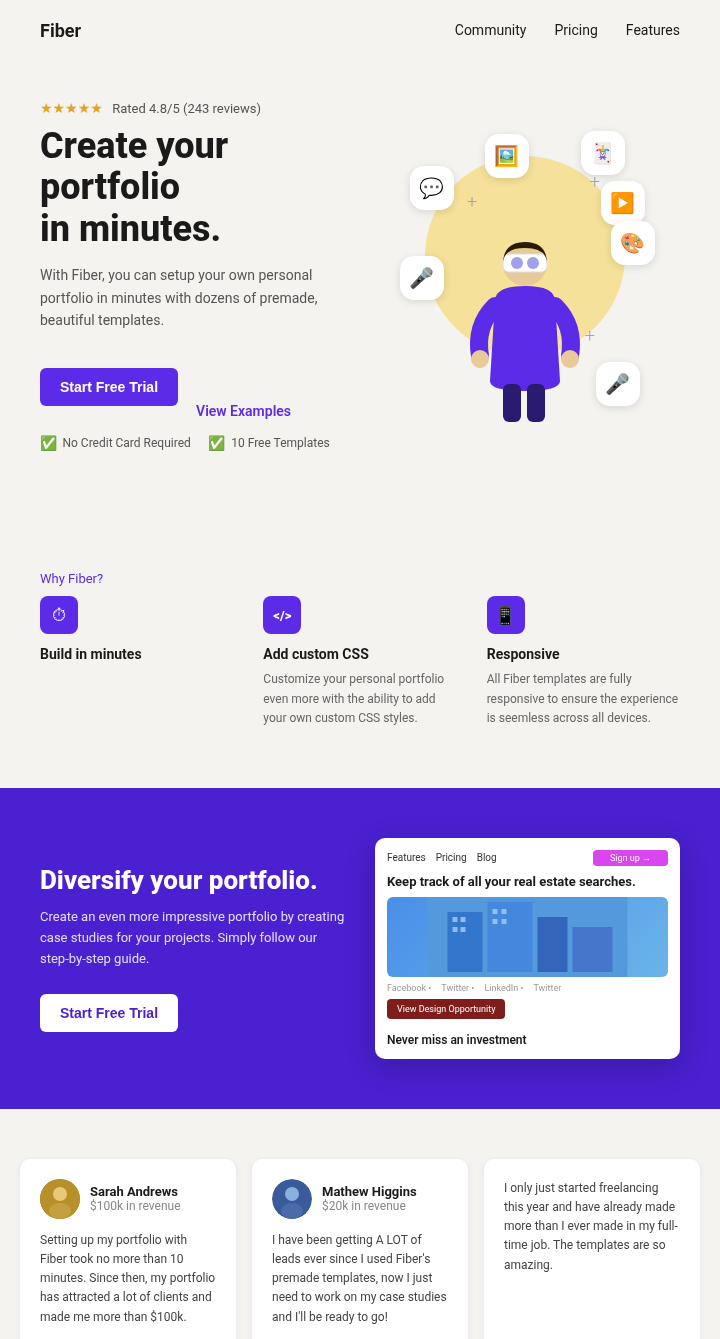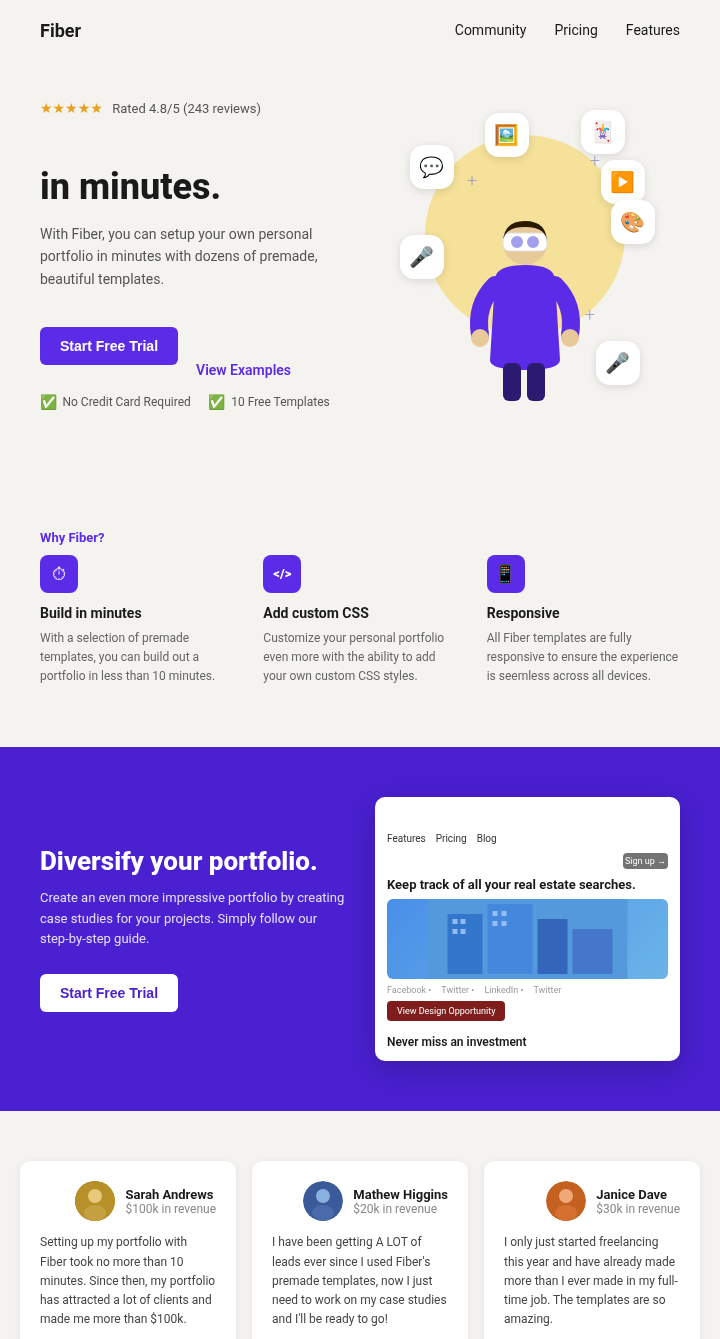--- a/index.html
+++ b/index.html
@@ -26,21 +26,21 @@
     .btn-primary { background: #5b2be8; color: #fff; border: none; border-radius: 6px; padding: 11px 20px; font-size: 14px; font-weight: 600; cursor: pointer; }
     .btn-link { color: #5b2be8; font-weight: 600; font-size: 14px; background: none; border: none; cursor: pointer; text-decoration: none; margin-top: 48px; }
     .hero-checks { display: flex; gap: 18px; font-size: 12px; color: #555; }
     .hero-check { display: flex; align-items: center; gap: 5px; }
     .check-icon { color: #5b2be8; font-size: 14px; }
     
     .float-icon { position: absolute; background: #fff; border-radius: 14px; width: 44px; height: 44px; display: flex; align-items: center; justify-content: center; font-size: 20px; box-shadow: 0 2px 8px rgba(0,0,0,0.12); }
 
     
     .why-section { padding: 60px 40px; background: #f5f3ef; }
-    .why-label { color: #5b2be8; font-size: 13px; font-weight: 700; margin-bottom: 10px; }
+    .why-label { color: #5b2be8; font-size: 13px; font-weight: 400; margin-bottom: 10px; }
     .why-title { font-size: 26px; font-weight: 800; margin-bottom: 40px; line-height: 1.2; }
     .features-grid { display: grid; grid-template-columns: 1fr 1fr 1fr; gap: 30px; }
     .feature-item {}
     .feature-icon { width: 38px; height: 38px; background: #5b2be8; border-radius: 8px; display: flex; align-items: center; justify-content: center; margin-bottom: 12px; color: #fff; font-size: 18px; }
     .feature-title { font-size: 14px; font-weight: 700; margin-bottom: 8px; }
     .feature-desc { font-size: 12px; color: #666; line-height: 1.6; }
 
     
     .cta-section { background: #4a20d0; margin: 0; padding: 50px 40px; display: flex; align-items: center; gap: 30px; }
     .cta-left { flex: 1; color: #fff; }
@@ -52,21 +52,21 @@
     .mockup-header { display: flex; gap: 10px; margin-bottom: 8px; align-items: center; font-size: 10px; color: #888; }
     .mockup-body { font-size: 11px; }
     .mockup-hero-text { font-size: 13px; font-weight: 700; color: #1a1a1a; margin-bottom: 6px; line-height: 1.3; }
     .mockup-img { background: linear-gradient(135deg, #4a8fe8 0%, #6ab4e8 100%); border-radius: 6px; height: 80px; margin-bottom: 6px; display: flex; align-items: center; justify-content: center; overflow: hidden; }
     .mockup-tagline { font-size: 12px; font-weight: 600; color: #1a1a1a; margin-top: 8px; }
 
     
     .testimonials-section { padding: 50px 20px; background: #f5f3ef; }
     .testimonials-grid { display: grid; grid-template-columns: 1fr 1fr 1fr; gap: 16px; }
     .testimonial-card { background: #fff; border-radius: 10px; padding: 20px; box-shadow: 0 1px 6px rgba(0,0,0,0.07); }
-    .testimonial-header { display: flex; align-items: center; gap: 10px; margin-bottom: 12px; justify-content: flex-end; }
+    .testimonial-header { display: flex; align-items: center; gap: 10px; margin-bottom: 12px; }
     .testimonial-avatar { width: 40px; height: 40px; border-radius: 50%; overflow: hidden; flex-shrink: 0; }
     .testimonial-name { font-size: 13px; font-weight: 700; }
     .testimonial-revenue { font-size: 12px; color: #888; }
     .testimonial-text { font-size: 12px; color: #444; line-height: 1.6; margin-bottom: 16px; }
     .avatar-sarah { background: linear-gradient(135deg, #8B6914, #c4951f); }
 
     
     .illustration-container { position: relative; width: 260px; height: 300px; }
     .yellow-circle { position: absolute; width: 200px; height: 200px; background: #f5e199; border-radius: 50%; top: 30px; left: 30px; }
     .plus-sign { position: absolute; color: #a0a0c0; font-size: 18px; font-weight: 300; }
@@ -82,21 +82,21 @@
     <a href="#">Features</a>
   </div>
 </nav>
 
 <section class="hero">
   <div class="hero-left">
     <div class="hero-stars">
       ★★★★★ <span>Rated 4.8/5 (243 reviews)</span>
     </div>
     <h1 class="hero-title">
-      <br>
+      <span>Create your portfolio</span><br>
       <span>in minutes.</span>
     </h1>
     <p class="hero-subtitle">With Fiber, you can setup your own personal portfolio in minutes with dozens of premade, beautiful templates.</p>
     <div class="hero-buttons">
       <button class="btn-primary">Start Free Trial</button>
       <a href="#" class="btn-link">View Examples</a>
     </div>
     <div class="hero-checks">
       <div class="hero-check">
         <span class="check-icon">✅</span>
@@ -149,21 +149,20 @@
     </div>
   </div>
 </section>
 
 <section class="why-section">
   <p class="why-label">Why Fiber?</p>
   <div class="features-grid">
     <div class="feature-item">
       <div class="feature-icon">⏱</div>
       <div class="feature-title">Build in minutes</div>
-      <div class="feature-desc">With a selection of premade templates, you can build out a portfolio in less than 10 minutes.</div>
     </div>
     <div class="feature-item">
       <div class="feature-icon" style="font-size:13px;font-weight:800;">&lt;/&gt;</div>
       <div class="feature-title">Add custom CSS</div>
       <div class="feature-desc">Customize your personal portfolio even more with the ability to add your own custom CSS styles.</div>
     </div>
     <div class="feature-item">
       <div class="feature-icon">📱</div>
       <div class="feature-title">Responsive</div>
       <div class="feature-desc">All Fiber templates are fully responsive to ensure the experience is seemless across all devices.</div>
@@ -176,21 +175,21 @@
     <h2 class="cta-title">Diversify your portfolio.</h2>
     <p class="cta-desc">Create an even more impressive portfolio by creating case studies for your projects. Simply follow our step-by-step guide.</p>
     <button class="btn-white">Start Free Trial</button>
   </div>
   <div class="cta-right">
     <div class="cta-mockup">
       <div class="mockup-header">
         <span style="color:#333;">Features</span>
         <span style="color:#333;">Pricing</span>
         <span style="color:#333;">Blog</span>
-        <span style="margin-left:auto;background:#737373;color:#fff;padding:3px 2px;border-radius:4px;font-size:9px;margin-top:44px;">Sign up →</span>
+        <span style="margin-left:auto;background:#d946ef;color:#fff;padding:3px 17px;border-radius:4px;font-size:9px;">Sign up →</span>
       </div>
       <div class="mockup-body">
         <div class="mockup-hero-text">Keep track of all your real estate searches.</div>
         <div class="mockup-img">
           <svg viewBox="0 0 200 80" width="100%" height="80">
             <rect x="0" y="0" width="200" height="80" fill="#5599dd"></rect>
             <rect x="20" y="15" width="35" height="60" fill="#3377cc"></rect>
             <rect x="60" y="5" width="45" height="70" fill="#4488dd"></rect>
             <rect x="110" y="20" width="30" height="55" fill="#3366bb"></rect>
             <rect x="145" y="30" width="40" height="45" fill="#4477cc"></rect>
@@ -251,31 +250,18 @@
         <div>
           <div class="testimonial-name">Mathew Higgins</div>
           <div class="testimonial-revenue">$20k in revenue</div>
         </div>
       </div>
       <p class="testimonial-text">I have been getting A LOT of leads ever since I used Fiber's premade templates, now I just need to work on my case studies and I'll be ready to go!</p>
 
     </div>
 
     <div class="testimonial-card">
-      <div class="testimonial-header">
-        <div class="testimonial-avatar">
-          <svg viewBox="0 0 40 40" width="40" height="40">
-            <circle cx="20" cy="20" r="20" fill="#c46020"></circle>
-            <circle cx="20" cy="15" r="7" fill="#f0a878"></circle>
-            <ellipse cx="20" cy="32" rx="11" ry="8" fill="#d47030"></ellipse>
-          </svg>
-        </div>
-        <div>
-          <div class="testimonial-name">Janice Dave</div>
-          <div class="testimonial-revenue">$30k in revenue</div>
-        </div>
-      </div>
       <p class="testimonial-text">I only just started freelancing this year and have already made more than I ever made in my full-time job. The templates are so amazing.</p>
 
     </div>
 
   </div>
 </section>
 
 </body></html>

